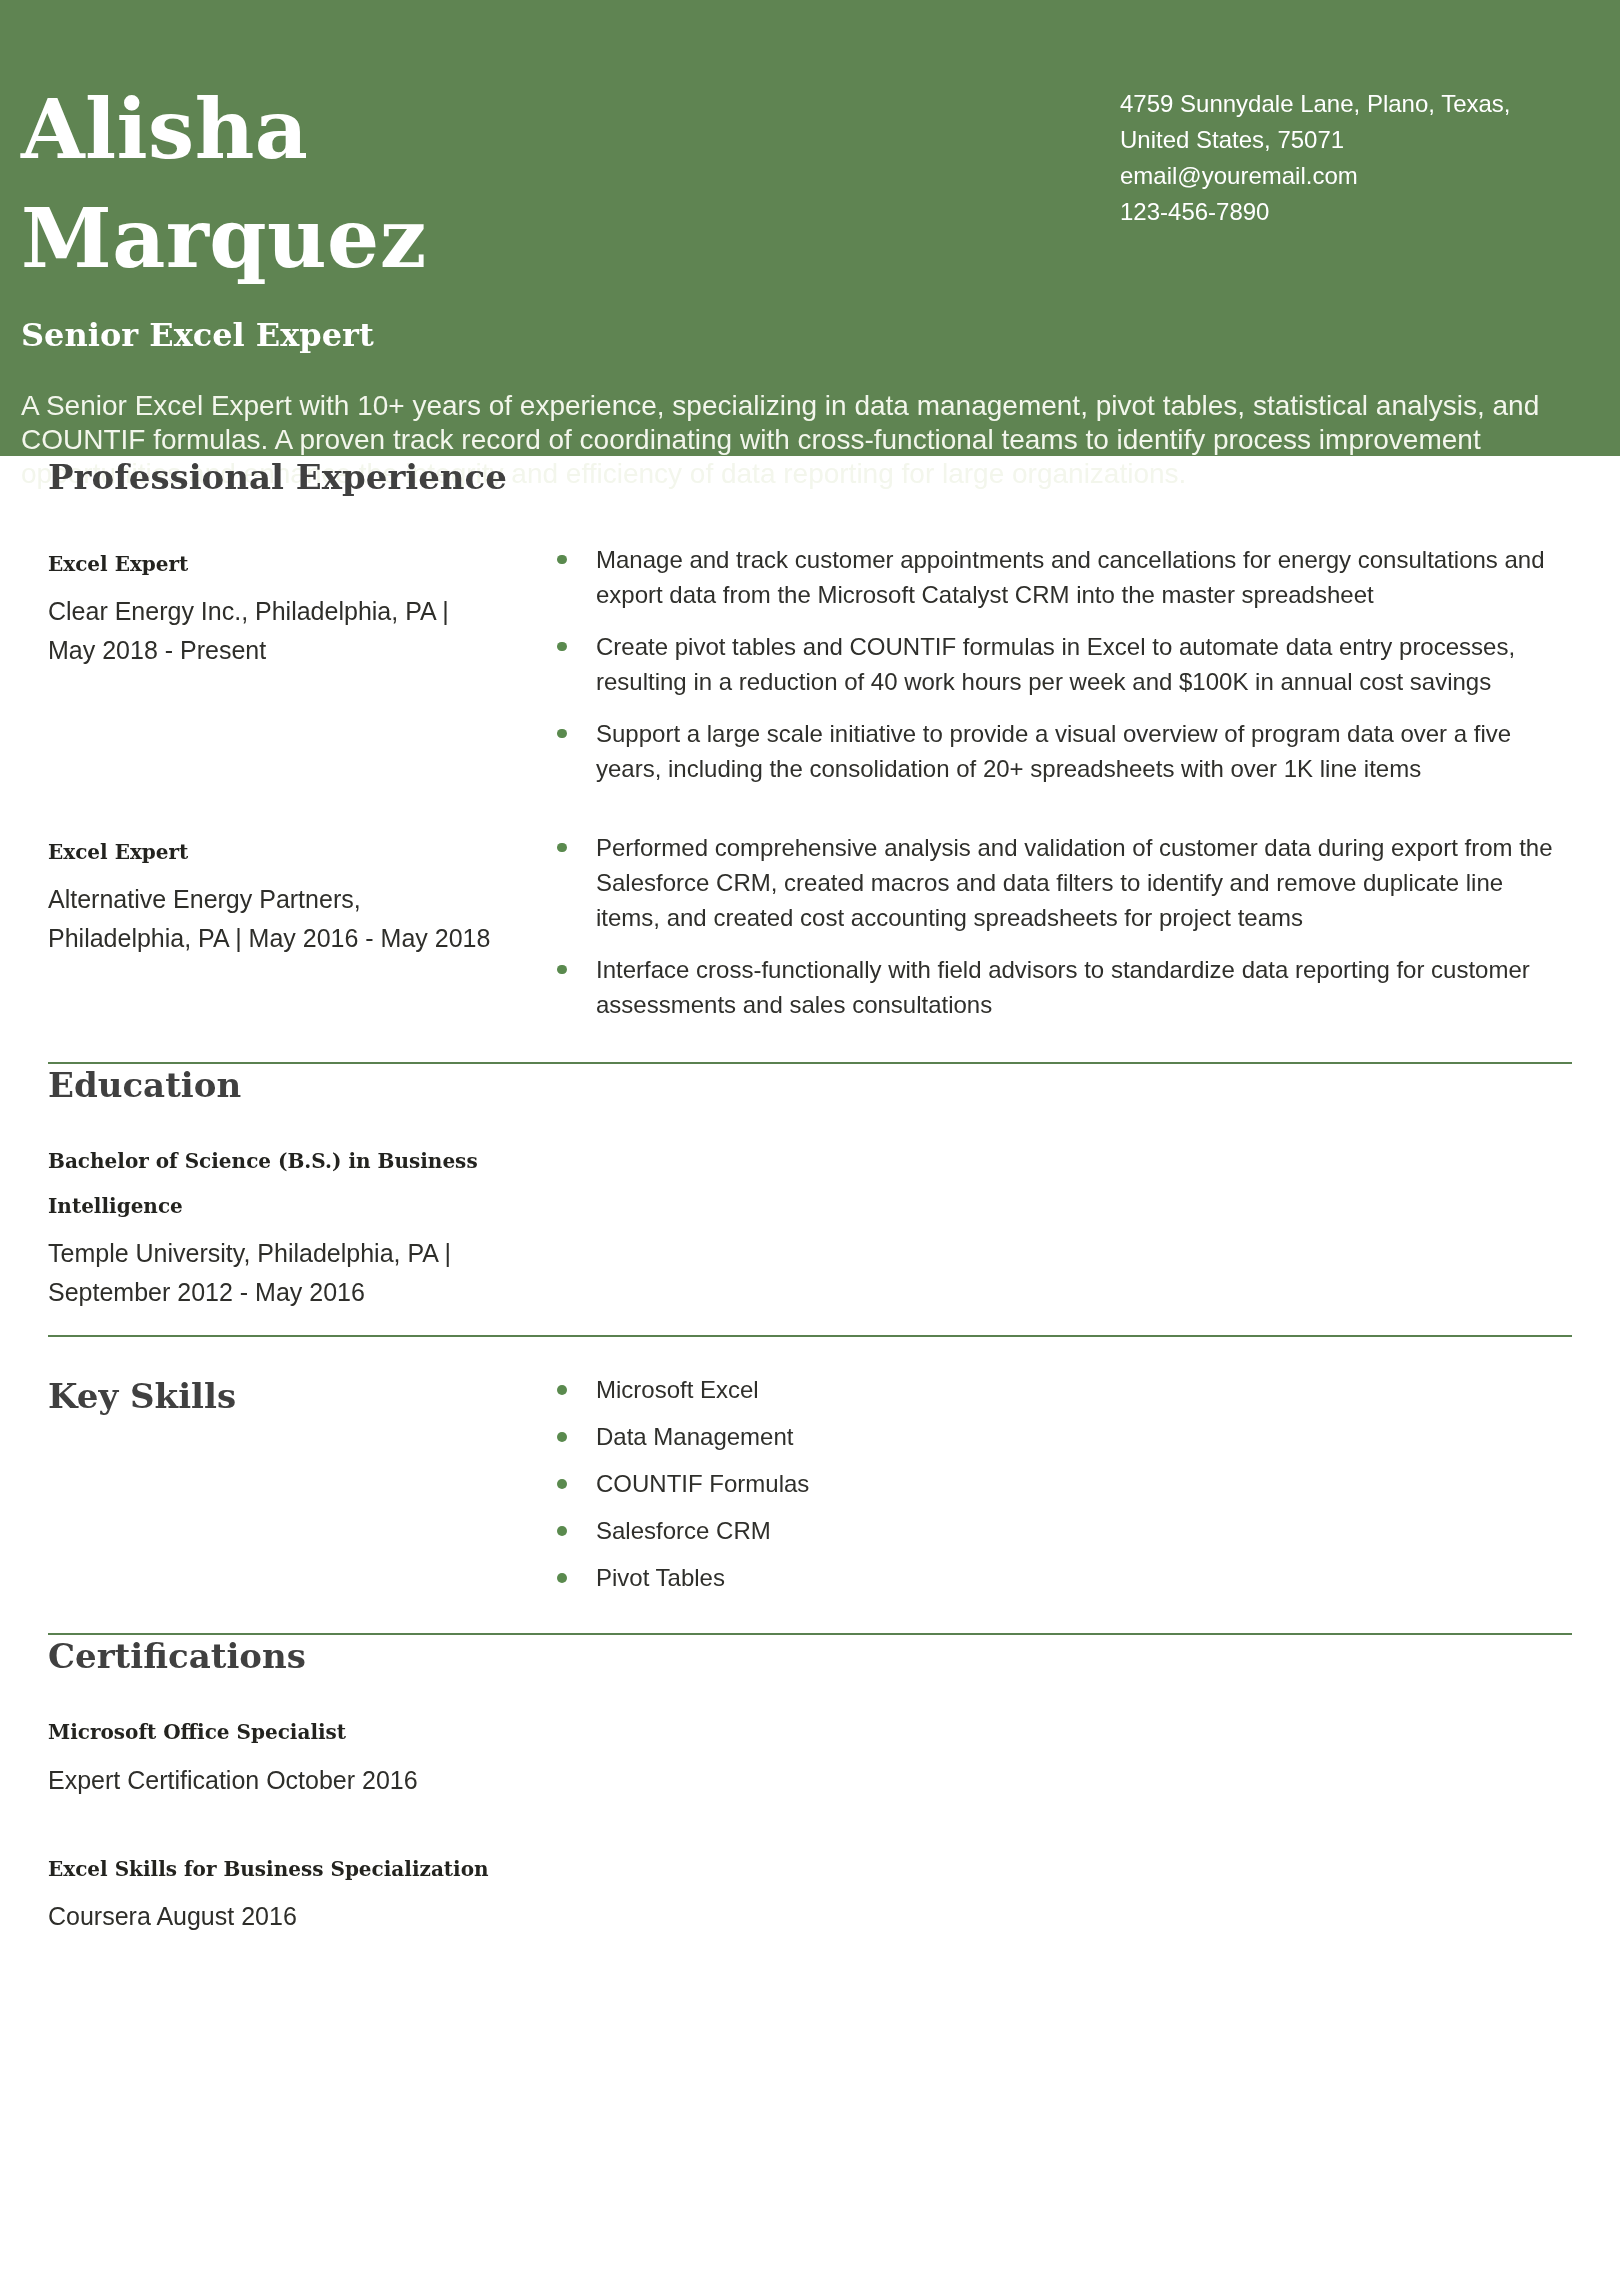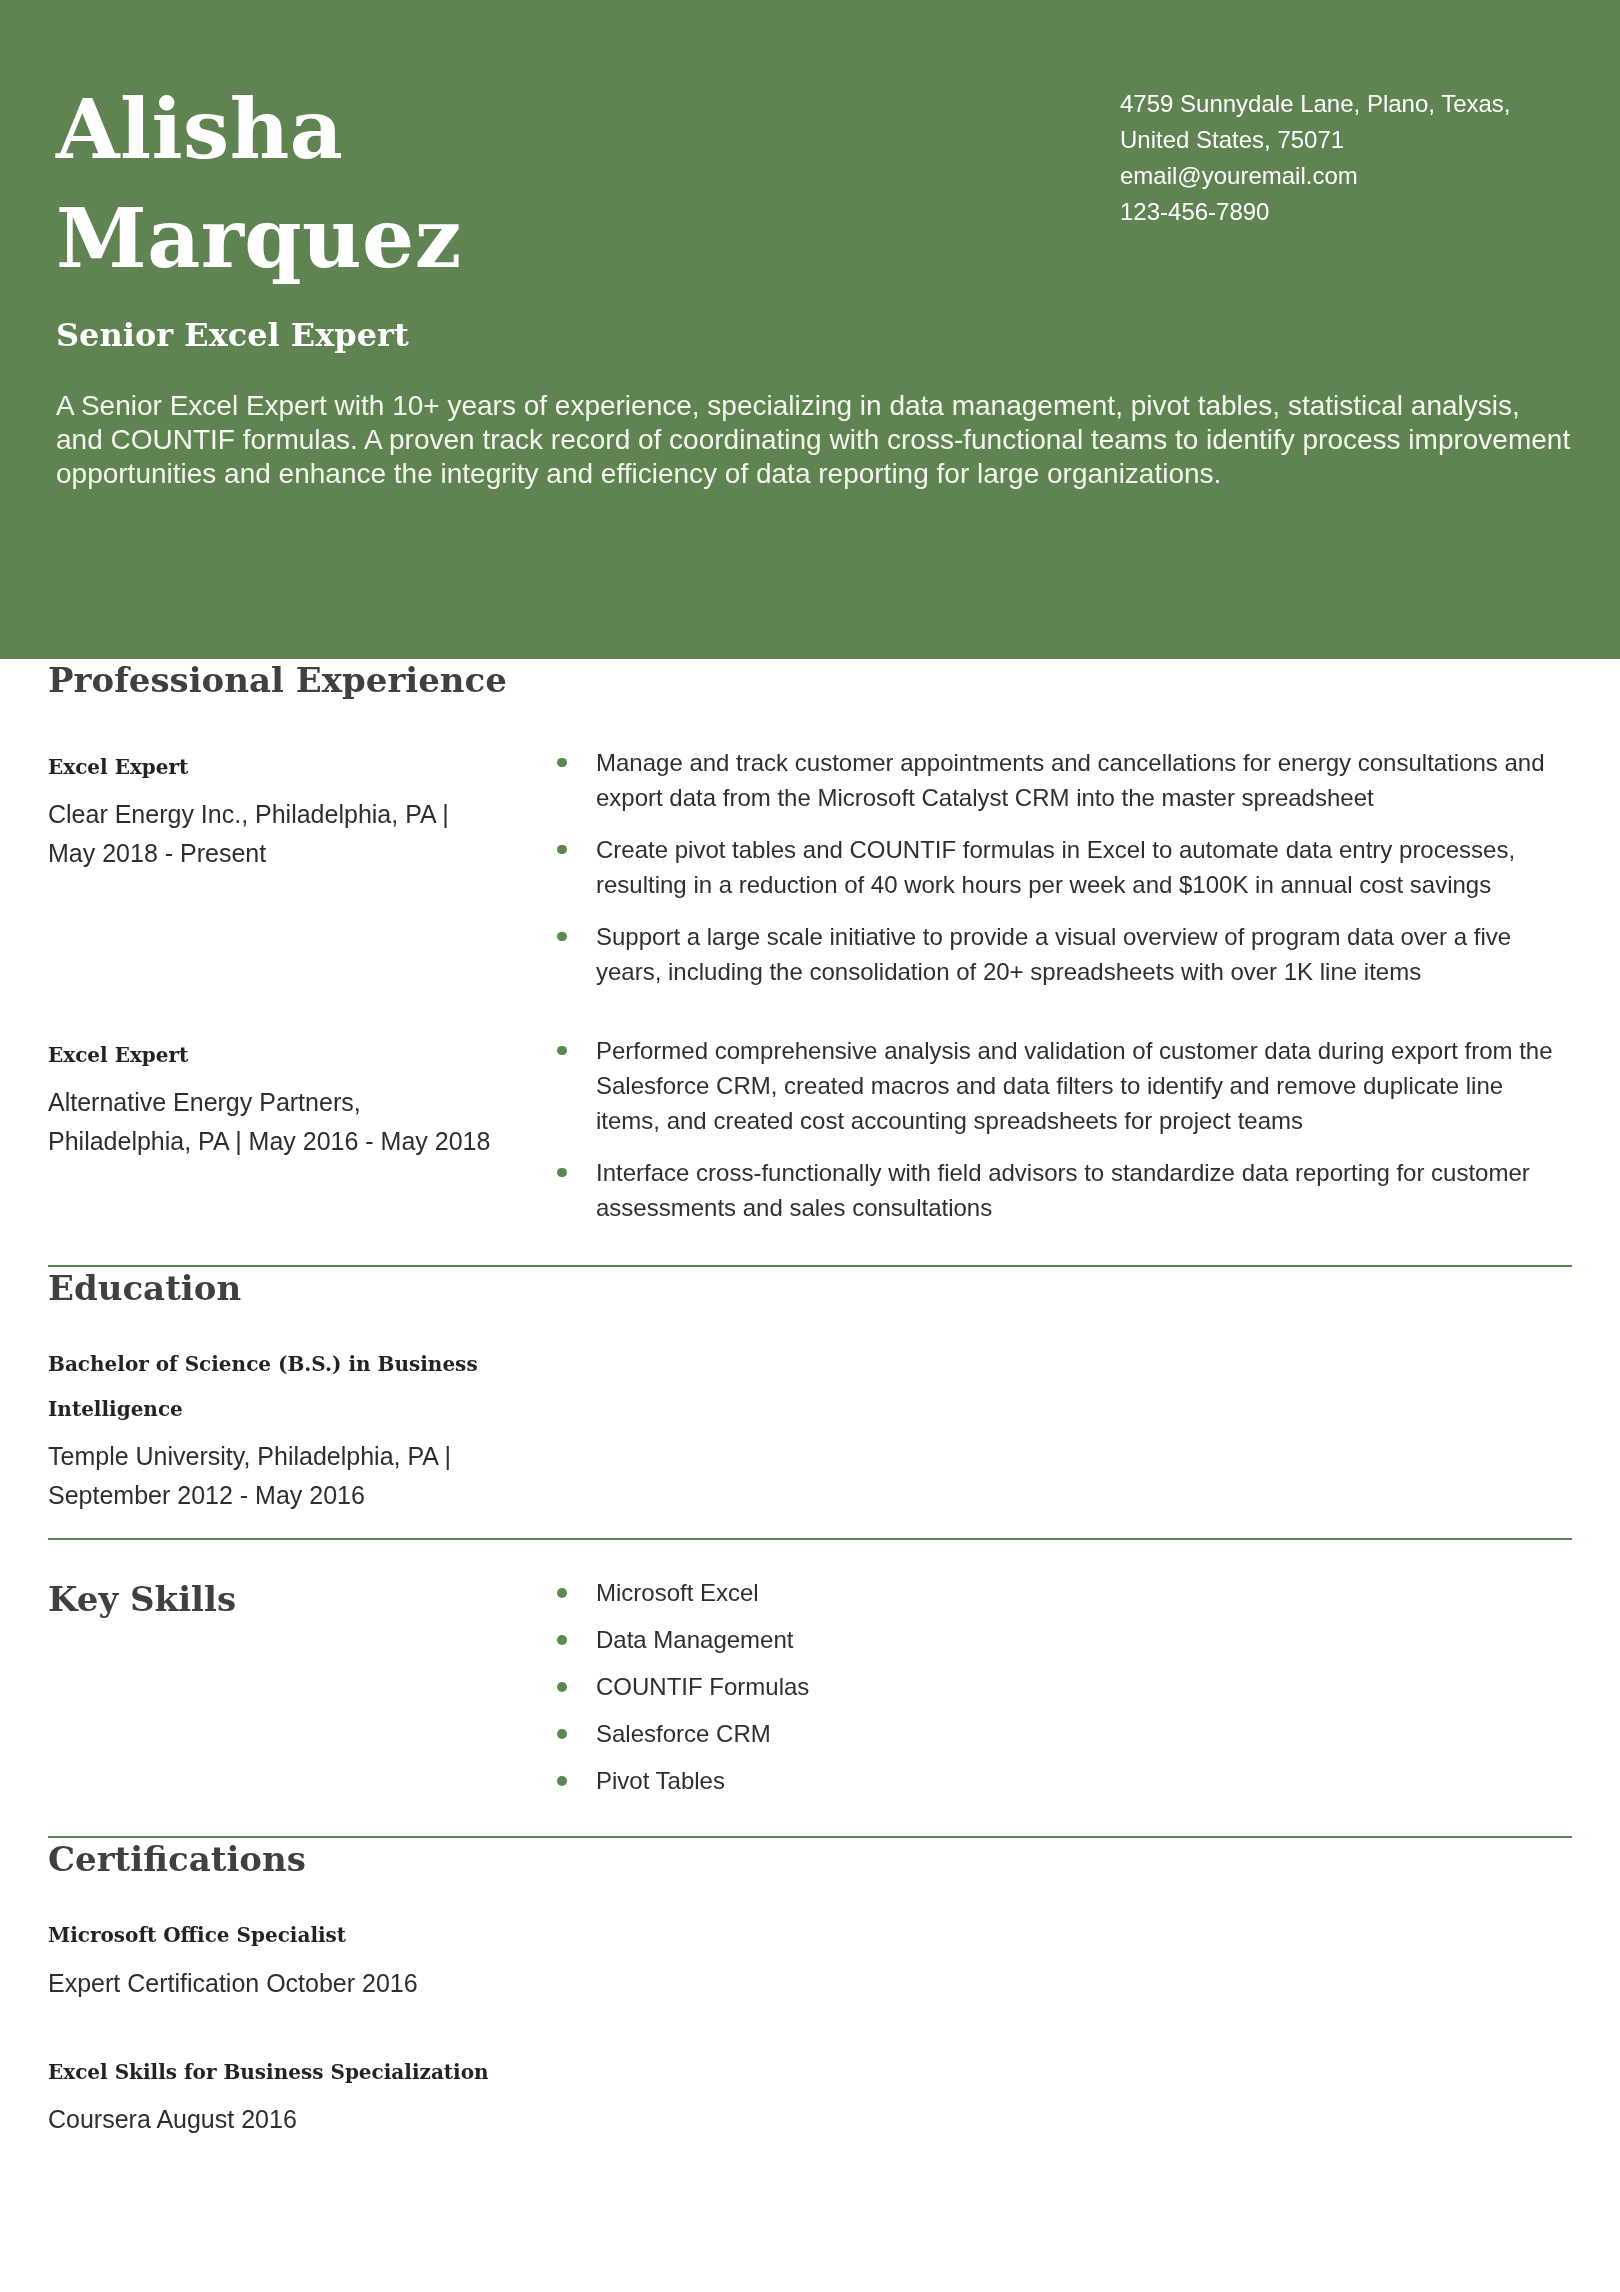--- a/index.html
+++ b/index.html
@@ -9,22 +9,22 @@
     height: 2293px;
     background: #ffffff;
     font-family: "Liberation Sans", "DejaVu Sans", sans-serif;
     color: #34342f;
   }
   .page { width: 1620px; height: 2293px; overflow: hidden; background: #ffffff; }
 
   
   .banner {
     background: #5f8452;
-    height: 659px;
-    padding: 75px 48px 0 56px;
+    height: 456px;
+    padding: 75px 48px 0 21px;
   }
   .banner-top { display: flex; align-items: flex-start; }
   .name {
     font-family: "DejaVu Serif", "Liberation Serif", serif;
     font-weight: bold;
     font-size: 82px;
     line-height: 109px;
     color: #ffffff;
     margin: 0;
     max-width: 421px;

